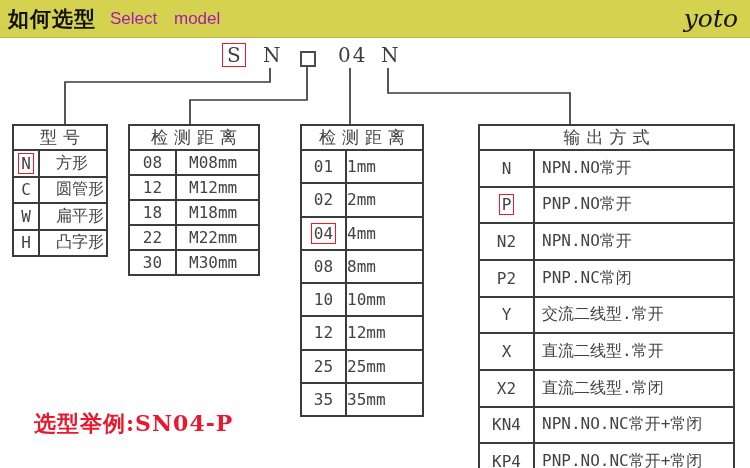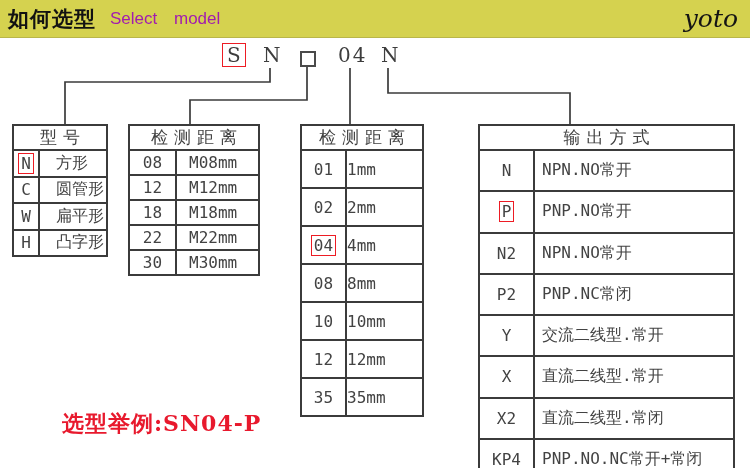--- a/index.html
+++ b/index.html
@@ -59,21 +59,21 @@
   .t2{left:300px;top:124px;width:124px;height:293px;}
   .t3{left:478px;top:124px;width:257px;height:357px;}
   .t0 .label{padding-left:16px;font-size:17px;}
   .t1 .label{padding-left:12px;}
   .t2 .label{}
   .t3 .label{padding-left:7px;}
   
   .example{
     position:absolute;left:34px;top:409px;
     font-family:"DejaVu Serif","Liberation Serif",serif;
-    font-weight:bold;font-size:22px;color:#e8192d;letter-spacing:1px;margin-left:28px;
+    font-weight:bold;font-size:22px;color:#e8192d;letter-spacing:1px;
   }
 </style>
 </head>
 <body>
 
 <div class="header-bar">
   <span class="title-cn">如何选型</span>
   <span class="title-en">Select model</span>
   <span class="brand">yoto</span>
 </div>
@@ -186,20 +186,24 @@
       </tr>
       <tr>
         <td class="code"><span>10</span></td>
         <td class="label">10mm</td>
       </tr>
       <tr>
         <td class="code"><span>12</span></td>
         <td class="label">12mm</td>
       </tr>
       <tr>
+        <td class="code"><span>25</span></td>
+        <td class="label">25mm</td>
+      </tr>
+      <tr>
         <td class="code"><span>35</span></td>
         <td class="label">35mm</td>
       </tr>
     </tbody>
 </table>
 
 <table class="sel t3">
   <colgroup>
       <col style="width:55px">
       <col>
@@ -232,19 +236,23 @@
       </tr>
       <tr>
         <td class="code"><span>X</span></td>
         <td class="label">直流二线型.常开</td>
       </tr>
       <tr>
         <td class="code"><span>X2</span></td>
         <td class="label">直流二线型.常闭</td>
       </tr>
       <tr>
+        <td class="code"><span>KN4</span></td>
+        <td class="label">NPN.NO.NC常开+常闭</td>
+      </tr>
+      <tr>
         <td class="code"><span>KP4</span></td>
         <td class="label">PNP.NO.NC常开+常闭</td>
       </tr>
     </tbody>
 </table>
 
 <div class="example">选型举例:SN04-P</div>
 
 </body></html>

